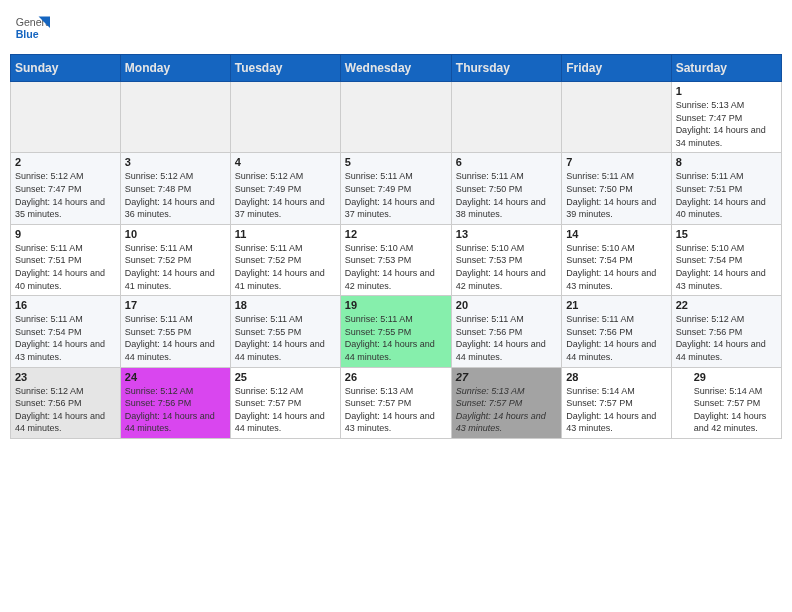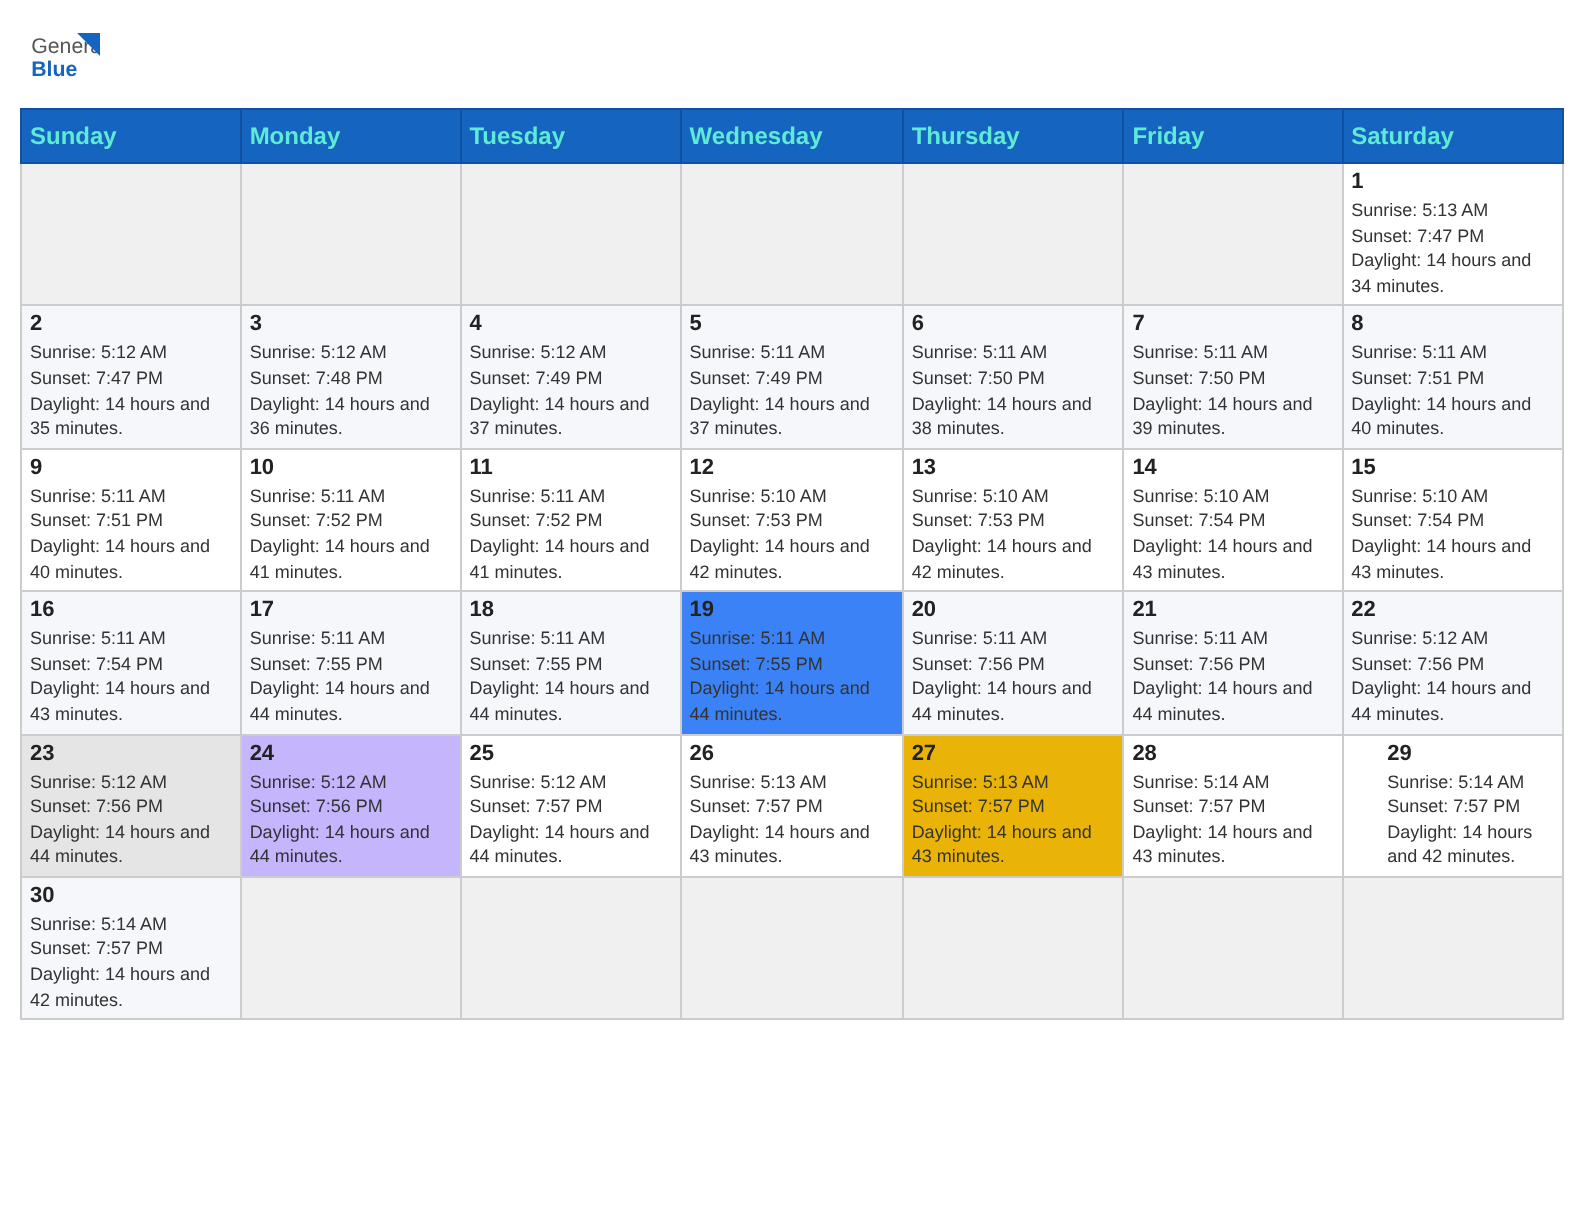--- a/index.html
+++ b/index.html
@@ -38,21 +38,21 @@
       font-size: 14px;
       color: #444;
     }
     .calendar {
       width: 100%;
       border-collapse: collapse;
       border: 1px solid #ccc;
     }
     .calendar th {
       background-color: #1565c0;
-      color: #5eead4;
+      color: #e5e5e5;
       font-size: 12px;
       font-weight: bold;
       padding: 6px 4px;
       text-align: left;
       border: 1px solid #1150a0;
     }
     .calendar td {
       vertical-align: top;
       border: 1px solid #ccc;
       padding: 3px 4px;
@@ -190,21 +190,21 @@
           <div class="day-info">Sunrise: 5:11 AM<br>Sunset: 7:54 PM<br>Daylight: 14 hours and 43 minutes.</div>
         </td>
         <td style="background: rgb(245, 247, 250);">
           <span class="day-number">17</span>
           <div class="day-info">Sunrise: 5:11 AM<br>Sunset: 7:55 PM<br>Daylight: 14 hours and 44 minutes.</div>
         </td>
         <td style="background: rgb(245, 247, 250);">
           <span class="day-number">18</span>
           <div class="day-info">Sunrise: 5:11 AM<br>Sunset: 7:55 PM<br>Daylight: 14 hours and 44 minutes.</div>
         </td>
-        <td style="background: #3b82f6;">
+        <td style="background: #86efac;">
           <span class="day-number">19</span>
           <div class="day-info">Sunrise: 5:11 AM<br>Sunset: 7:55 PM<br>Daylight: 14 hours and 44 minutes.</div>
         </td>
         <td style="background: rgb(245, 247, 250);">
           <span class="day-number">20</span>
           <div class="day-info">Sunrise: 5:11 AM<br>Sunset: 7:56 PM<br>Daylight: 14 hours and 44 minutes.</div>
         </td>
         <td style="background: rgb(245, 247, 250); margin-left: 24px;">
           <span class="day-number">21</span>
           <div class="day-info">Sunrise: 5:11 AM<br>Sunset: 7:56 PM<br>Daylight: 14 hours and 44 minutes.</div>
@@ -212,51 +212,39 @@
         <td style="background: rgb(245, 247, 250);">
           <span class="day-number">22</span>
           <div class="day-info">Sunrise: 5:12 AM<br>Sunset: 7:56 PM<br>Daylight: 14 hours and 44 minutes.</div>
         </td>
       </tr>
       <tr>
         <td style="background: #e5e5e5;">
           <span class="day-number">23</span>
           <div class="day-info">Sunrise: 5:12 AM<br>Sunset: 7:56 PM<br>Daylight: 14 hours and 44 minutes.</div>
         </td>
-        <td style="background: #c4b5fd;">
+        <td style="background: #d946ef;">
           <span class="day-number">24</span>
           <div class="day-info">Sunrise: 5:12 AM<br>Sunset: 7:56 PM<br>Daylight: 14 hours and 44 minutes.</div>
         </td>
         <td style="background: rgb(255, 255, 255);">
           <span class="day-number">25</span>
           <div class="day-info">Sunrise: 5:12 AM<br>Sunset: 7:57 PM<br>Daylight: 14 hours and 44 minutes.</div>
         </td>
         <td style="background: rgb(255, 255, 255); margin-top: 31px;">
           <span class="day-number">26</span>
           <div class="day-info">Sunrise: 5:13 AM<br>Sunset: 7:57 PM<br>Daylight: 14 hours and 43 minutes.</div>
         </td>
-        <td style="background: #eab308;">
+        <td style="background: #a3a3a3; font-style: italic;">
           <span class="day-number">27</span>
           <div class="day-info">Sunrise: 5:13 AM<br>Sunset: 7:57 PM<br>Daylight: 14 hours and 43 minutes.</div>
         </td>
         <td style="background: rgb(255, 255, 255); margin-left: 33px;">
           <span class="day-number">28</span>
           <div class="day-info">Sunrise: 5:14 AM<br>Sunset: 7:57 PM<br>Daylight: 14 hours and 43 minutes.</div>
         </td>
         <td style="background: rgb(255, 255, 255); padding-left: 22px;">
           <span class="day-number">29</span>
           <div class="day-info">Sunrise: 5:14 AM<br>Sunset: 7:57 PM<br>Daylight: 14 hours and 42 minutes.</div>
         </td>
-      </tr>
-      <tr>
-        <td style="background: rgb(245, 247, 250);">
-          <span class="day-number">30</span>
-          <div class="day-info">Sunrise: 5:14 AM<br>Sunset: 7:57 PM<br>Daylight: 14 hours and 42 minutes.</div>
-        </td>
-        <td class="empty-cell"></td>
-        <td class="empty-cell"></td>
-        <td class="empty-cell"></td>
-        <td class="empty-cell"></td>
-        <td class="empty-cell"></td>
-        <td class="empty-cell"></td>
       </tr>
     </tbody>
 </table>
 
 </body></html>

